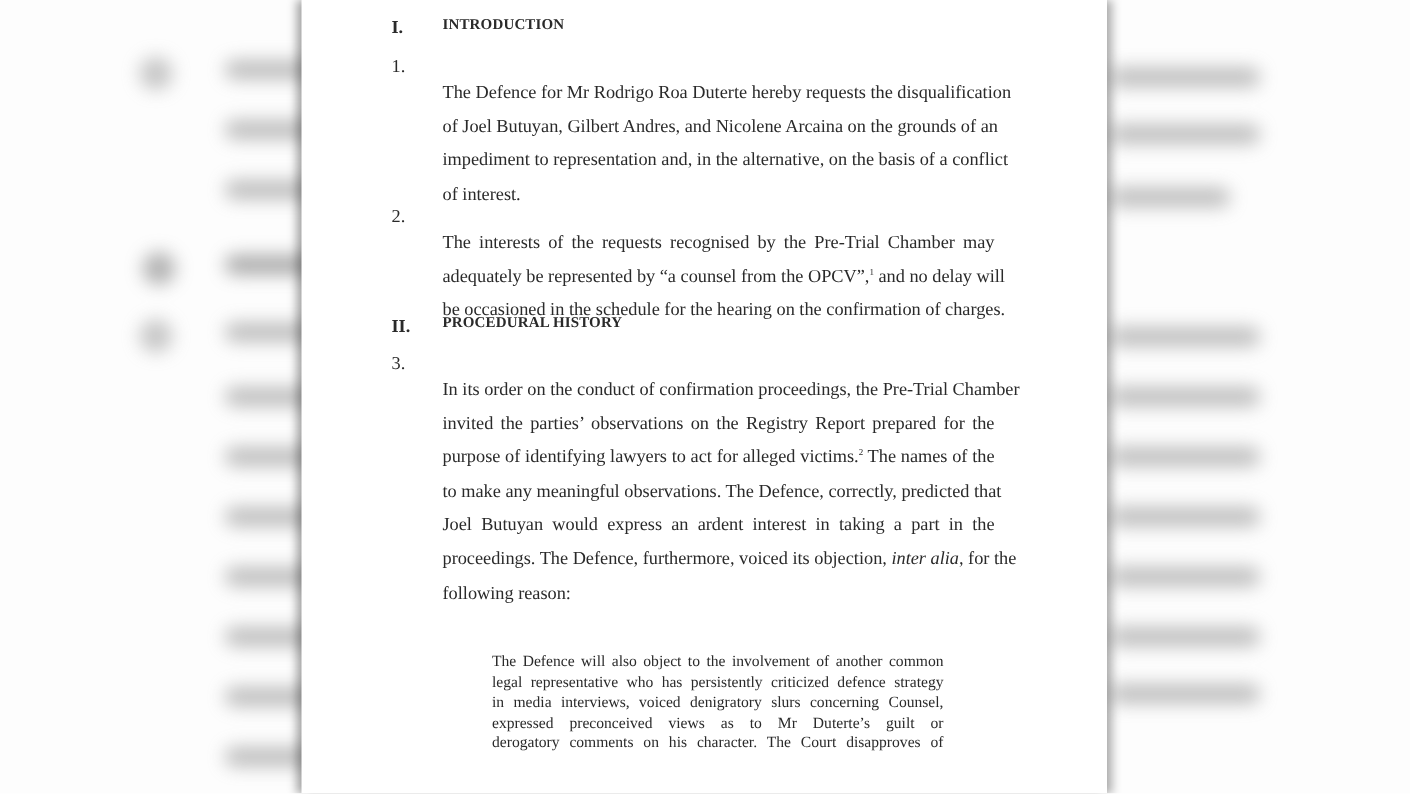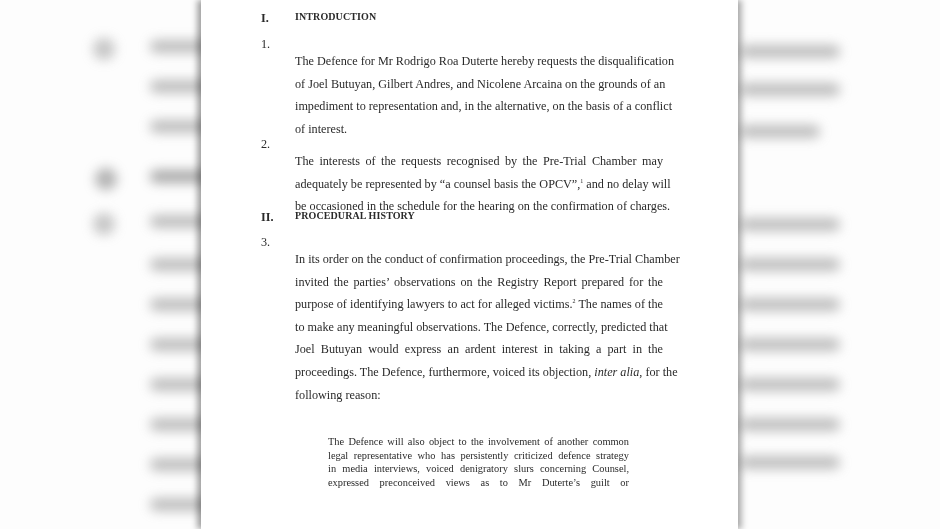--- a/index.html
+++ b/index.html
@@ -165,21 +165,21 @@
         <span class="ln">impediment to representation and, in the alternative, on the basis of a conflict</span>
         <span class="ln last">of interest.</span>
       </div>
     </div>
 
     <div class="row" style="top:134px;">
       <span class="num" style="top:3px;">2.</span>
       <div class="para">
         <span class="ln">The interests of the requests recognised by the Pre-Trial Chamber may</span>
         <span class="ln" style="text-align-last:justify;">
-          <span>adequately be represented by “a counsel basis the OPCV”,</span><sup>1</sup>
+          <span>adequately be represented by “a counsel from the OPCV”,</span><sup>1</sup>
           <span>and no delay will</span>
         </span>
         <span class="ln last">be occasioned in the schedule for the hearing on the confirmation of charges.</span>
       </div>
     </div>
 
     <div class="row" style="top:210px;">
       <span class="heading-num">II.</span>
       <span class="heading-text">PROCEDURAL HISTORY</span>
     </div>
@@ -201,16 +201,17 @@
         </span>
         <span class="ln last">following reason:</span>
       </div>
     </div>
 
     <div class="quote" style="top:435px;">
       <span class="ln">The Defence will also object to the involvement of another common</span>
       <span class="ln">legal representative who has persistently criticized defence strategy</span>
       <span class="ln">in media interviews, voiced denigratory slurs concerning Counsel,</span>
       <span class="ln">expressed preconceived views as to Mr Duterte’s guilt or</span>
+      <span class="ln">derogatory comments on his character. The Court disapproves of</span>
     </div>
 
   </div>
 </div>
 
 </body></html>

